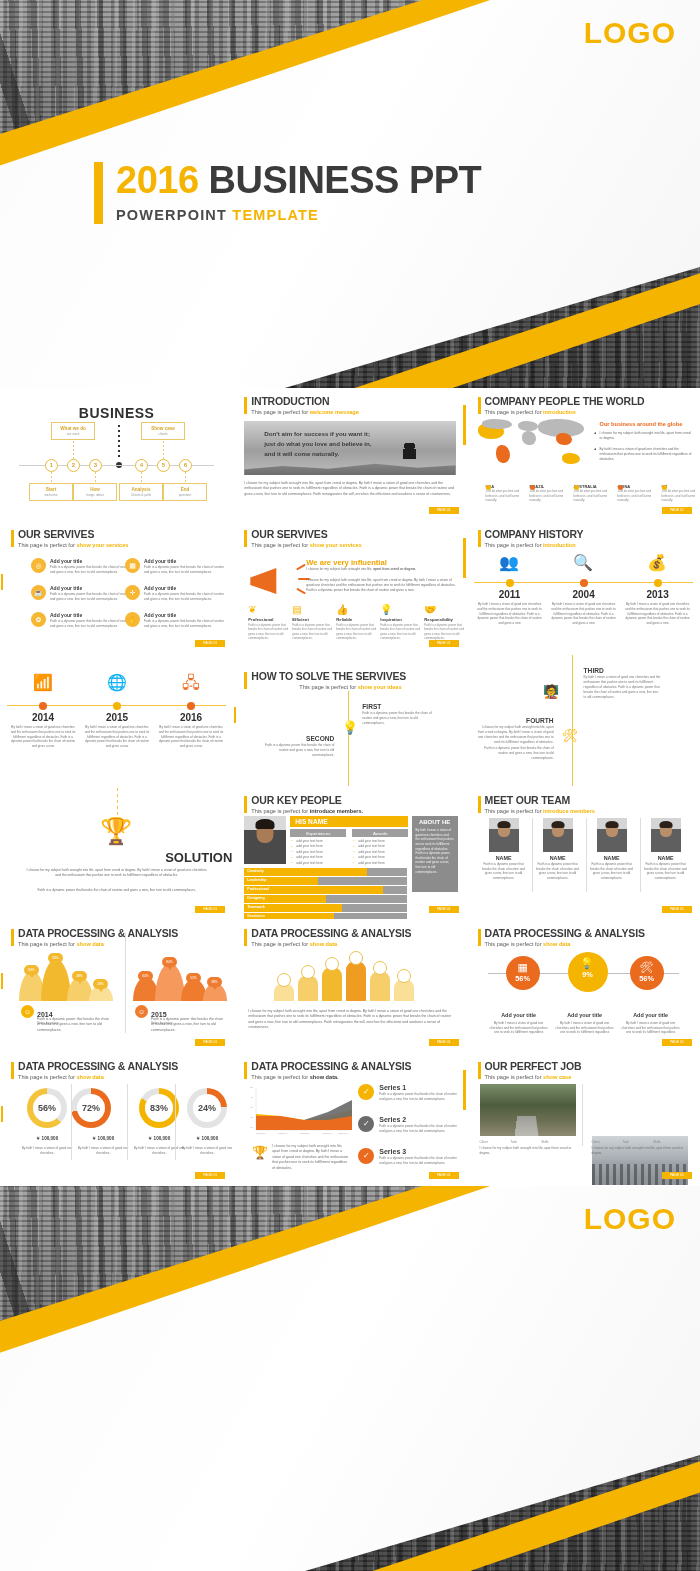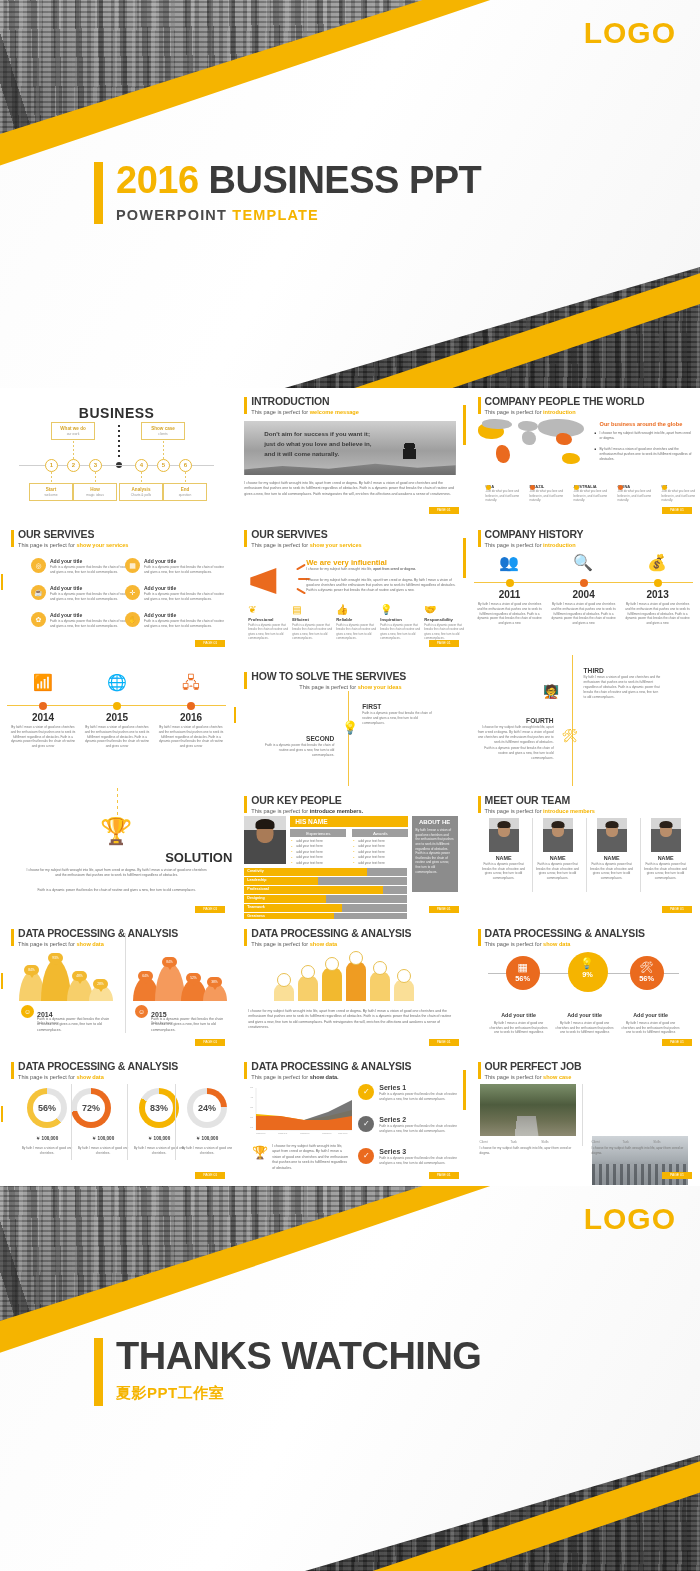--- a/index.html
+++ b/index.html
@@ -876,18 +876,13 @@
   </div>
 
 </div>
 
 <div class="hero" style="height:391px">
   <div class="hero-city"></div>
   <div class="hero-white"></div>
   <div class="hero-band top"></div>
   <div class="hero-band bottom"></div>
   <div class="hero-logo">LOGO</div>
-  <div class="hero-text" style="top:150px">
-    <div class="hero-bar" style="height:68px"></div>
-    <div class="hero-title">THANKS WATCHING</div>
-    <div class="hero-sub-cn">夏影PPT工作室</div>
-  </div>
 </div>
 
 </body></html>

